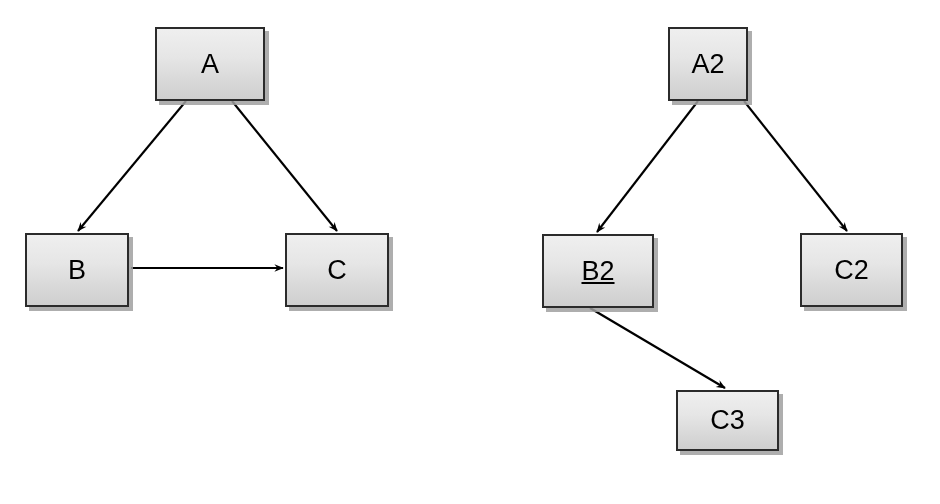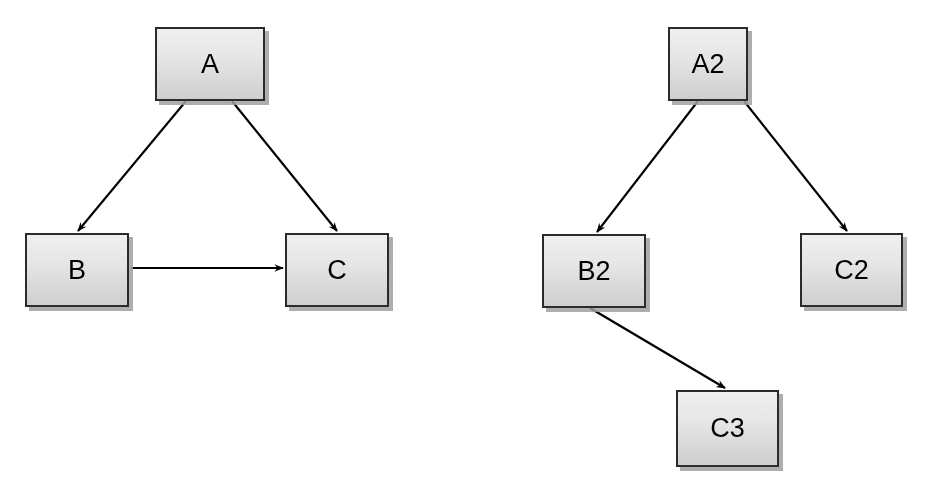--- a/index.html
+++ b/index.html
@@ -71,24 +71,24 @@
       </div>
       <div class="node" style="left: 25px; top: 233px; width: 104px; height: 74px;">
         <span class="node-label">B</span>
       </div>
       <div class="node" style="left: 285px; top: 233px; width: 104px; height: 74px;">
         <span class="node-label">C</span>
       </div>
       <div class="node" style="left: 668px; top: 27px; width: 80px; height: 74px;">
         <span class="node-label">A2</span>
       </div>
-      <div class="node" style="left: 542px; top: 234px; width: 104px; height: 74px;">
+      <div class="node" style="left: 542px; top: 234px; width: 112px; height: 74px; text-decoration: underline;">
         <span class="node-label">B2</span>
       </div>
       <div class="node" style="left: 800px; top: 233px; width: 103px; height: 74px; text-align: center;">
         <span class="node-label">C2</span>
       </div>
-      <div class="node" style="left: 676px; top: 390px; width: 103px; height: 77px;">
+      <div class="node" style="left: 676px; top: 390px; width: 103px; height: 61px;">
         <span class="node-label">C3</span>
       </div>
     </div>
 
 </div>
 
 </body></html>

